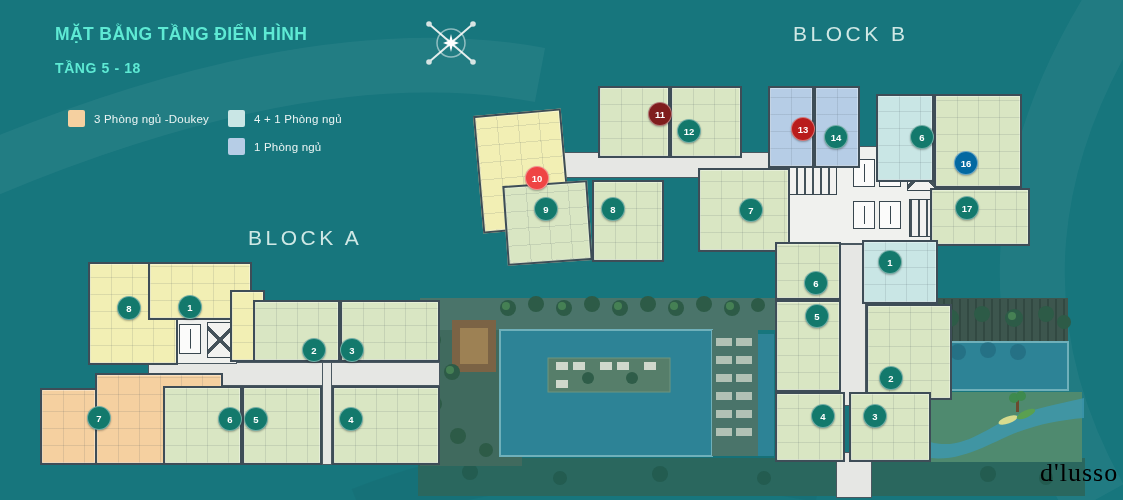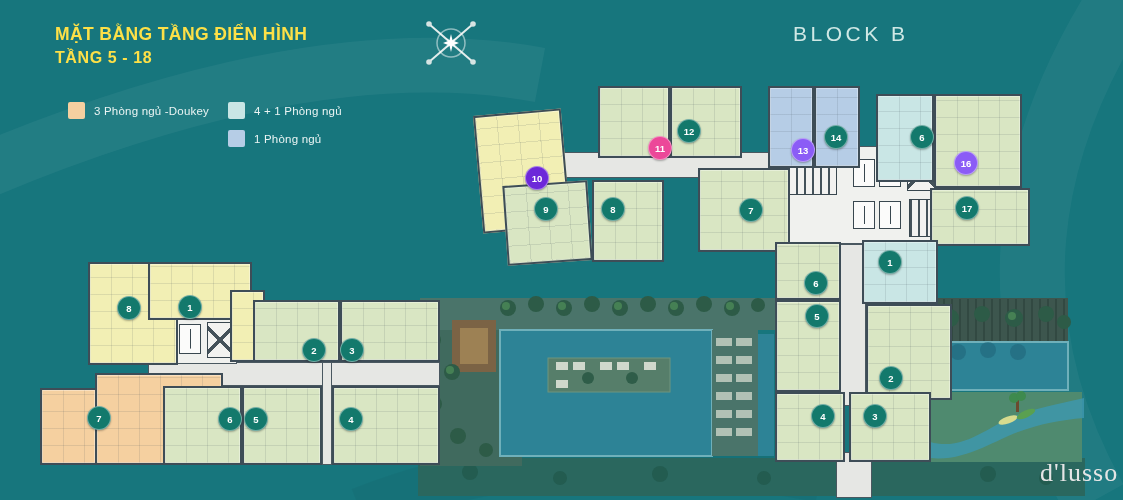--- a/index.html
+++ b/index.html
@@ -24,34 +24,34 @@
                    linear-gradient(135deg,transparent 46%,#44525a 46% 54%,transparent 54%),#f2f2f0;}
   .unit{position:absolute;border:2px solid #3e4d57;box-sizing:border-box;z-index:10;
         box-shadow:inset 0 0 0 1px rgba(255,255,255,.35);
         background-image:
           repeating-linear-gradient(0deg, rgba(62,76,86,.13) 0 1px, transparent 1px 17px),
           repeating-linear-gradient(90deg, rgba(62,76,86,.13) 0 1px, transparent 1px 21px);}
   .badge{position:absolute;width:22px;height:22px;border-radius:50%;background:#13796c;color:#fff;
         font-weight:bold;font-size:9.5px;display:flex;align-items:center;justify-content:center;
         border:1px solid rgba(255,255,255,.4);box-shadow:0 1px 2px rgba(0,0,0,.3);z-index:30;}
   
-  .hdr{position:absolute;left:55px;top:24px;z-index:40;color:#fde047;}
+  .hdr{position:absolute;left:55px;top:24px;z-index:40;color:#5eead4;}
   .hdr .t1{font-size:17.5px;font-weight:bold;letter-spacing:.4px;}
-  .hdr .t2{font-size:16px;font-weight:bold;letter-spacing:.6px;margin-top:4px;}
+  .hdr .t2{font-size:14px;font-weight:bold;letter-spacing:.6px;margin-top:15px;}
   .legend{position:absolute;left:68px;top:102px;z-index:40;}
-  .legend .col{position:absolute;top:0;}
+  .legend .col{position:absolute;top:8px;}
   .legend .col1{left:0;}
   .legend .col2{left:160px;}
   .lrow{display:flex;align-items:center;height:17px;margin-bottom:11px;}
   .swatch{width:17px;height:17px;border-radius:2px;margin-right:9px;flex:0 0 auto;}
   .llabel{font-size:11.5px;color:#eaf4f3;letter-spacing:.2px;white-space:nowrap;}
   .blocklabel{position:absolute;z-index:40;color:#cfe8e5;font-size:21px;letter-spacing:3.5px;font-weight:400;}
   .blk-a{left:248px;top:226px;}
   .blk-b{left:793px;top:22px;}
-  .logo{position:absolute;left:1040px;top:458px;z-index:40;color:#e5e5e5;
+  .logo{position:absolute;left:1040px;top:458px;z-index:40;color:#000000;
         font-family:"Liberation Serif",serif;font-size:26px;letter-spacing:1px;}
   .compass{position:absolute;left:420px;top:10px;z-index:40;}
 </style>
 </head>
 <body>
 
 <div class="stage">
 
   <svg class="layer bg-swirl" width="1123" height="500" viewBox="0 0 1123 500">
     <path d="M-60,190 Q300,30 540,75" stroke="rgba(255,255,255,0.05)" stroke-width="55" fill="none"></path>
@@ -193,37 +193,37 @@
       <div class="badge" style="left: 302px; top: 338px; background: rgb(19, 121, 108);">2</div>
       <div class="unit" style="left: 340px; top: 300px; width: 100px; height: 62px; background-color: rgb(217, 230, 195);"></div>
       <div class="badge" style="left: 340px; top: 338px; background: rgb(19, 121, 108);">3</div>
       <div class="unit" style="left: 163px; top: 386px; width: 79px; height: 79px; background-color: rgb(217, 230, 195);"></div>
       <div class="badge" style="left: 218px; top: 407px; background: rgb(19, 121, 108);">6</div>
       <div class="unit" style="left: 242px; top: 386px; width: 80px; height: 79px; background-color: rgb(217, 230, 195);"></div>
       <div class="badge" style="left: 244px; top: 407px; background: rgb(19, 121, 108);">5</div>
       <div class="unit" style="left: 332px; top: 386px; width: 108px; height: 79px; background-color: rgb(217, 230, 195);"></div>
       <div class="badge" style="left: 339px; top: 407px; background: rgb(19, 121, 108);">4</div>
       <div class="unit" style="left: 478px; top: 112px; width: 88px; height: 118px; background-color: rgb(242, 239, 180); transform: rotate(-5deg);"></div>
-      <div class="badge" style="left: 525px; top: 166px; background: #6d28d9;">10</div>
+      <div class="badge" style="left: 525px; top: 166px; background: #ef4444;">10</div>
       <div class="unit" style="left: 505px; top: 183px; width: 85px; height: 80px; background-color: rgb(217, 230, 195); transform: rotate(-4deg);"></div>
       <div class="badge" style="left: 534px; top: 197px; background: rgb(19, 121, 108);">9</div>
       <div class="unit" style="left: 592px; top: 180px; width: 72px; height: 82px; background-color: rgb(217, 230, 195);"></div>
       <div class="badge" style="left: 601px; top: 197px; background: rgb(19, 121, 108);">8</div>
       <div class="unit" style="left: 598px; top: 86px; width: 72px; height: 72px; background-color: rgb(217, 230, 195);"></div>
-      <div class="badge" style="left: 648px; top: 136px; background: #ec4899; text-align: right;">11</div>
+      <div class="badge" style="left: 648px; top: 102px; background: #7f1d1d; text-align: right;">11</div>
       <div class="unit" style="left: 670px; top: 86px; width: 72px; height: 72px; background-color: rgb(217, 230, 195);"></div>
       <div class="badge" style="left: 677px; top: 119px; background: rgb(19, 121, 108);">12</div>
       <div class="unit" style="left: 768px; top: 86px; width: 46px; height: 82px; background-color: rgb(182, 205, 230);"></div>
-      <div class="badge" style="left: 791px; top: 138px; background: #8b5cf6;">13</div>
+      <div class="badge" style="left: 791px; top: 117px; background: #b91c1c;">13</div>
       <div class="unit" style="left: 814px; top: 86px; width: 46px; height: 82px; background-color: rgb(182, 205, 230);"></div>
       <div class="badge" style="left: 824px; top: 125px; background: rgb(19, 121, 108);">14</div>
       <div class="unit" style="left: 876px; top: 94px; width: 58px; height: 88px; background-color: rgb(201, 230, 229);"></div>
       <div class="badge" style="left: 910px; top: 125px; background: rgb(19, 121, 108);">6</div>
       <div class="unit" style="left: 934px; top: 94px; width: 88px; height: 94px; background-color: rgb(217, 230, 195);"></div>
-      <div class="badge" style="left: 954px; top: 151px; background: #8b5cf6;">16</div>
+      <div class="badge" style="left: 954px; top: 151px; background: #0369a1;">16</div>
       <div class="unit" style="left: 930px; top: 188px; width: 100px; height: 58px; background-color: rgb(217, 230, 195);"></div>
       <div class="badge" style="left: 955px; top: 196px; background: rgb(19, 121, 108);">17</div>
       <div class="unit" style="left: 698px; top: 168px; width: 92px; height: 84px; background-color: rgb(217, 230, 195);"></div>
       <div class="badge" style="left: 739px; top: 198px; background: rgb(19, 121, 108);">7</div>
       <div class="unit" style="left: 775px; top: 242px; width: 66px; height: 58px; background-color: rgb(217, 230, 195);"></div>
       <div class="badge" style="left: 804px; top: 271px; background: rgb(19, 121, 108);">6</div>
       <div class="unit" style="left: 775px; top: 300px; width: 66px; height: 92px; background-color: rgb(217, 230, 195);"></div>
       <div class="badge" style="left: 805px; top: 304px; background: rgb(19, 121, 108);">5</div>
       <div class="unit" style="left: 862px; top: 240px; width: 76px; height: 64px; background-color: rgb(201, 230, 229);"></div>
       <div class="badge" style="left: 878px; top: 250px; background: rgb(19, 121, 108);">1</div>
@@ -264,17 +264,18 @@
     <line x1="53" y1="14" x2="9" y2="52" stroke="#e3edec" stroke-width="2"></line>
     <circle cx="9" cy="14" r="2.8" fill="#d6e4e3"></circle>
       <circle cx="53" cy="14" r="2.8" fill="#d6e4e3"></circle>
     <circle cx="9" cy="52" r="2.8" fill="#d6e4e3"></circle>
       <circle cx="53" cy="52" r="2.8" fill="#d6e4e3"></circle>
     <circle cx="31" cy="33" r="14" stroke="rgba(255,255,255,0.5)" stroke-width="1.5" fill="none"></circle>
     <path d="M31,24 L32.6,30.4 L39,33 L32.6,35.6 L31,42 L29.4,35.6 L23,33 L29.4,30.4 Z" fill="#ffffff"></path>
     <path d="M26,28 L31,31 L36,28 L33,33 L36,38 L31,35 L26,38 L29,33 Z" fill="#ffffff" opacity="0.7"></path>
   </svg>
 
+  <div class="blocklabel blk-a">BLOCK A</div>
   <div class="blocklabel blk-b">BLOCK B</div>
 
   <div class="logo">d'lusso</div>
 
 </div>
 
 </body></html>

